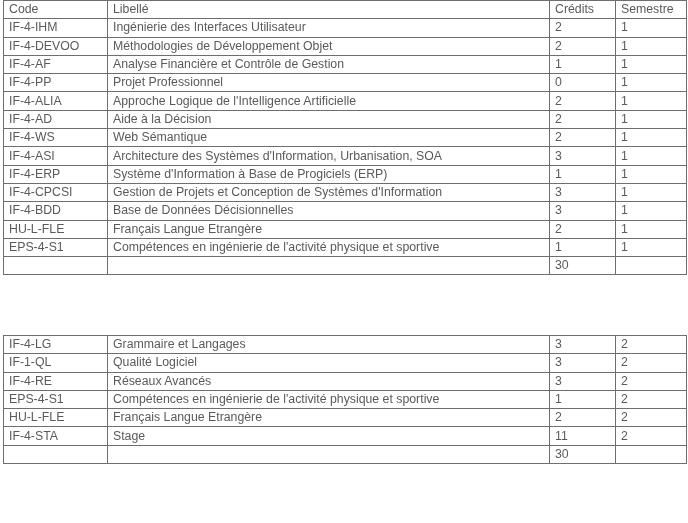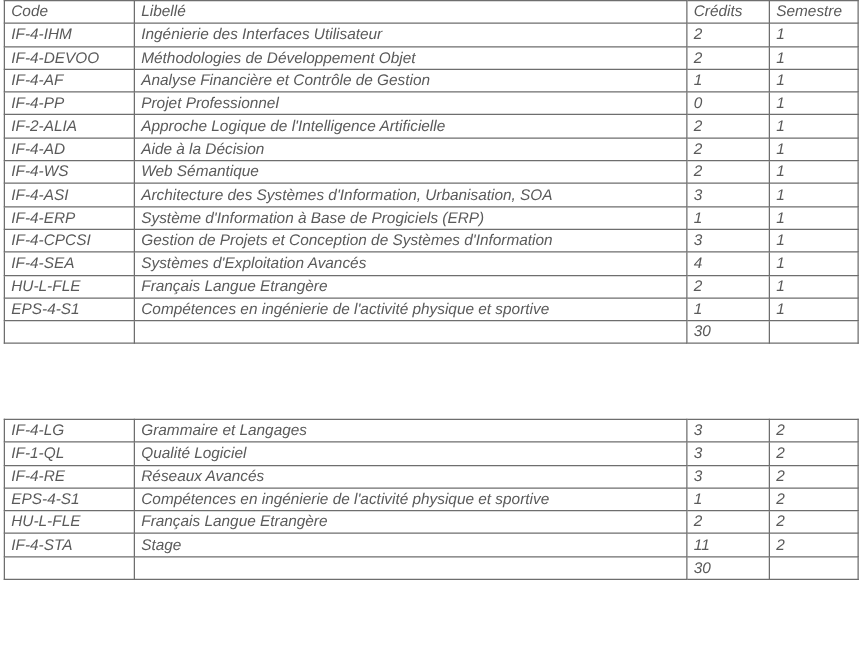--- a/index.html
+++ b/index.html
@@ -15,21 +15,20 @@
     font-family: "Liberation Sans", "DejaVu Sans", sans-serif;
     color: #5a5a5a;
   }
   table {
     position: absolute;
     left: 3px;
     border-collapse: collapse;
     table-layout: fixed;
     width: 683px;
     font-size: 12.3px;
-    font-style: italic;
   }
   table td {
     border: 1px solid #6e6e6e;
     height: 17.3px;
     padding: 0 0 0 5px;
     line-height: 17px;
     white-space: nowrap;
     overflow: hidden;
     vertical-align: middle;
   }
@@ -75,21 +74,21 @@
         <td>1</td>
         <td>1</td>
       </tr>
       <tr>
         <td>IF-4-PP</td>
         <td>Projet Professionnel</td>
         <td>0</td>
         <td>1</td>
       </tr>
       <tr>
-        <td>IF-2-ALIA</td>
+        <td>IF-4-ALIA</td>
         <td>Approche Logique de l'Intelligence Artificielle</td>
         <td>2</td>
         <td>1</td>
       </tr>
       <tr>
         <td>IF-4-AD</td>
         <td>Aide à la Décision</td>
         <td>2</td>
         <td>1</td>
       </tr>
@@ -111,23 +110,23 @@
         <td>1</td>
         <td>1</td>
       </tr>
       <tr>
         <td>IF-4-CPCSI</td>
         <td>Gestion de Projets et Conception de Systèmes d'Information</td>
         <td>3</td>
         <td>1</td>
       </tr>
       <tr>
-        <td>IF-4-SEA</td>
-        <td>Systèmes d'Exploitation Avancés</td>
-        <td>4</td>
+        <td>IF-4-BDD</td>
+        <td>Base de Données Décisionnelles</td>
+        <td>3</td>
         <td>1</td>
       </tr>
       <tr>
         <td>HU-L-FLE</td>
         <td>Français Langue Etrangère</td>
         <td>2</td>
         <td>1</td>
       </tr>
       <tr>
         <td>EPS-4-S1</td>

